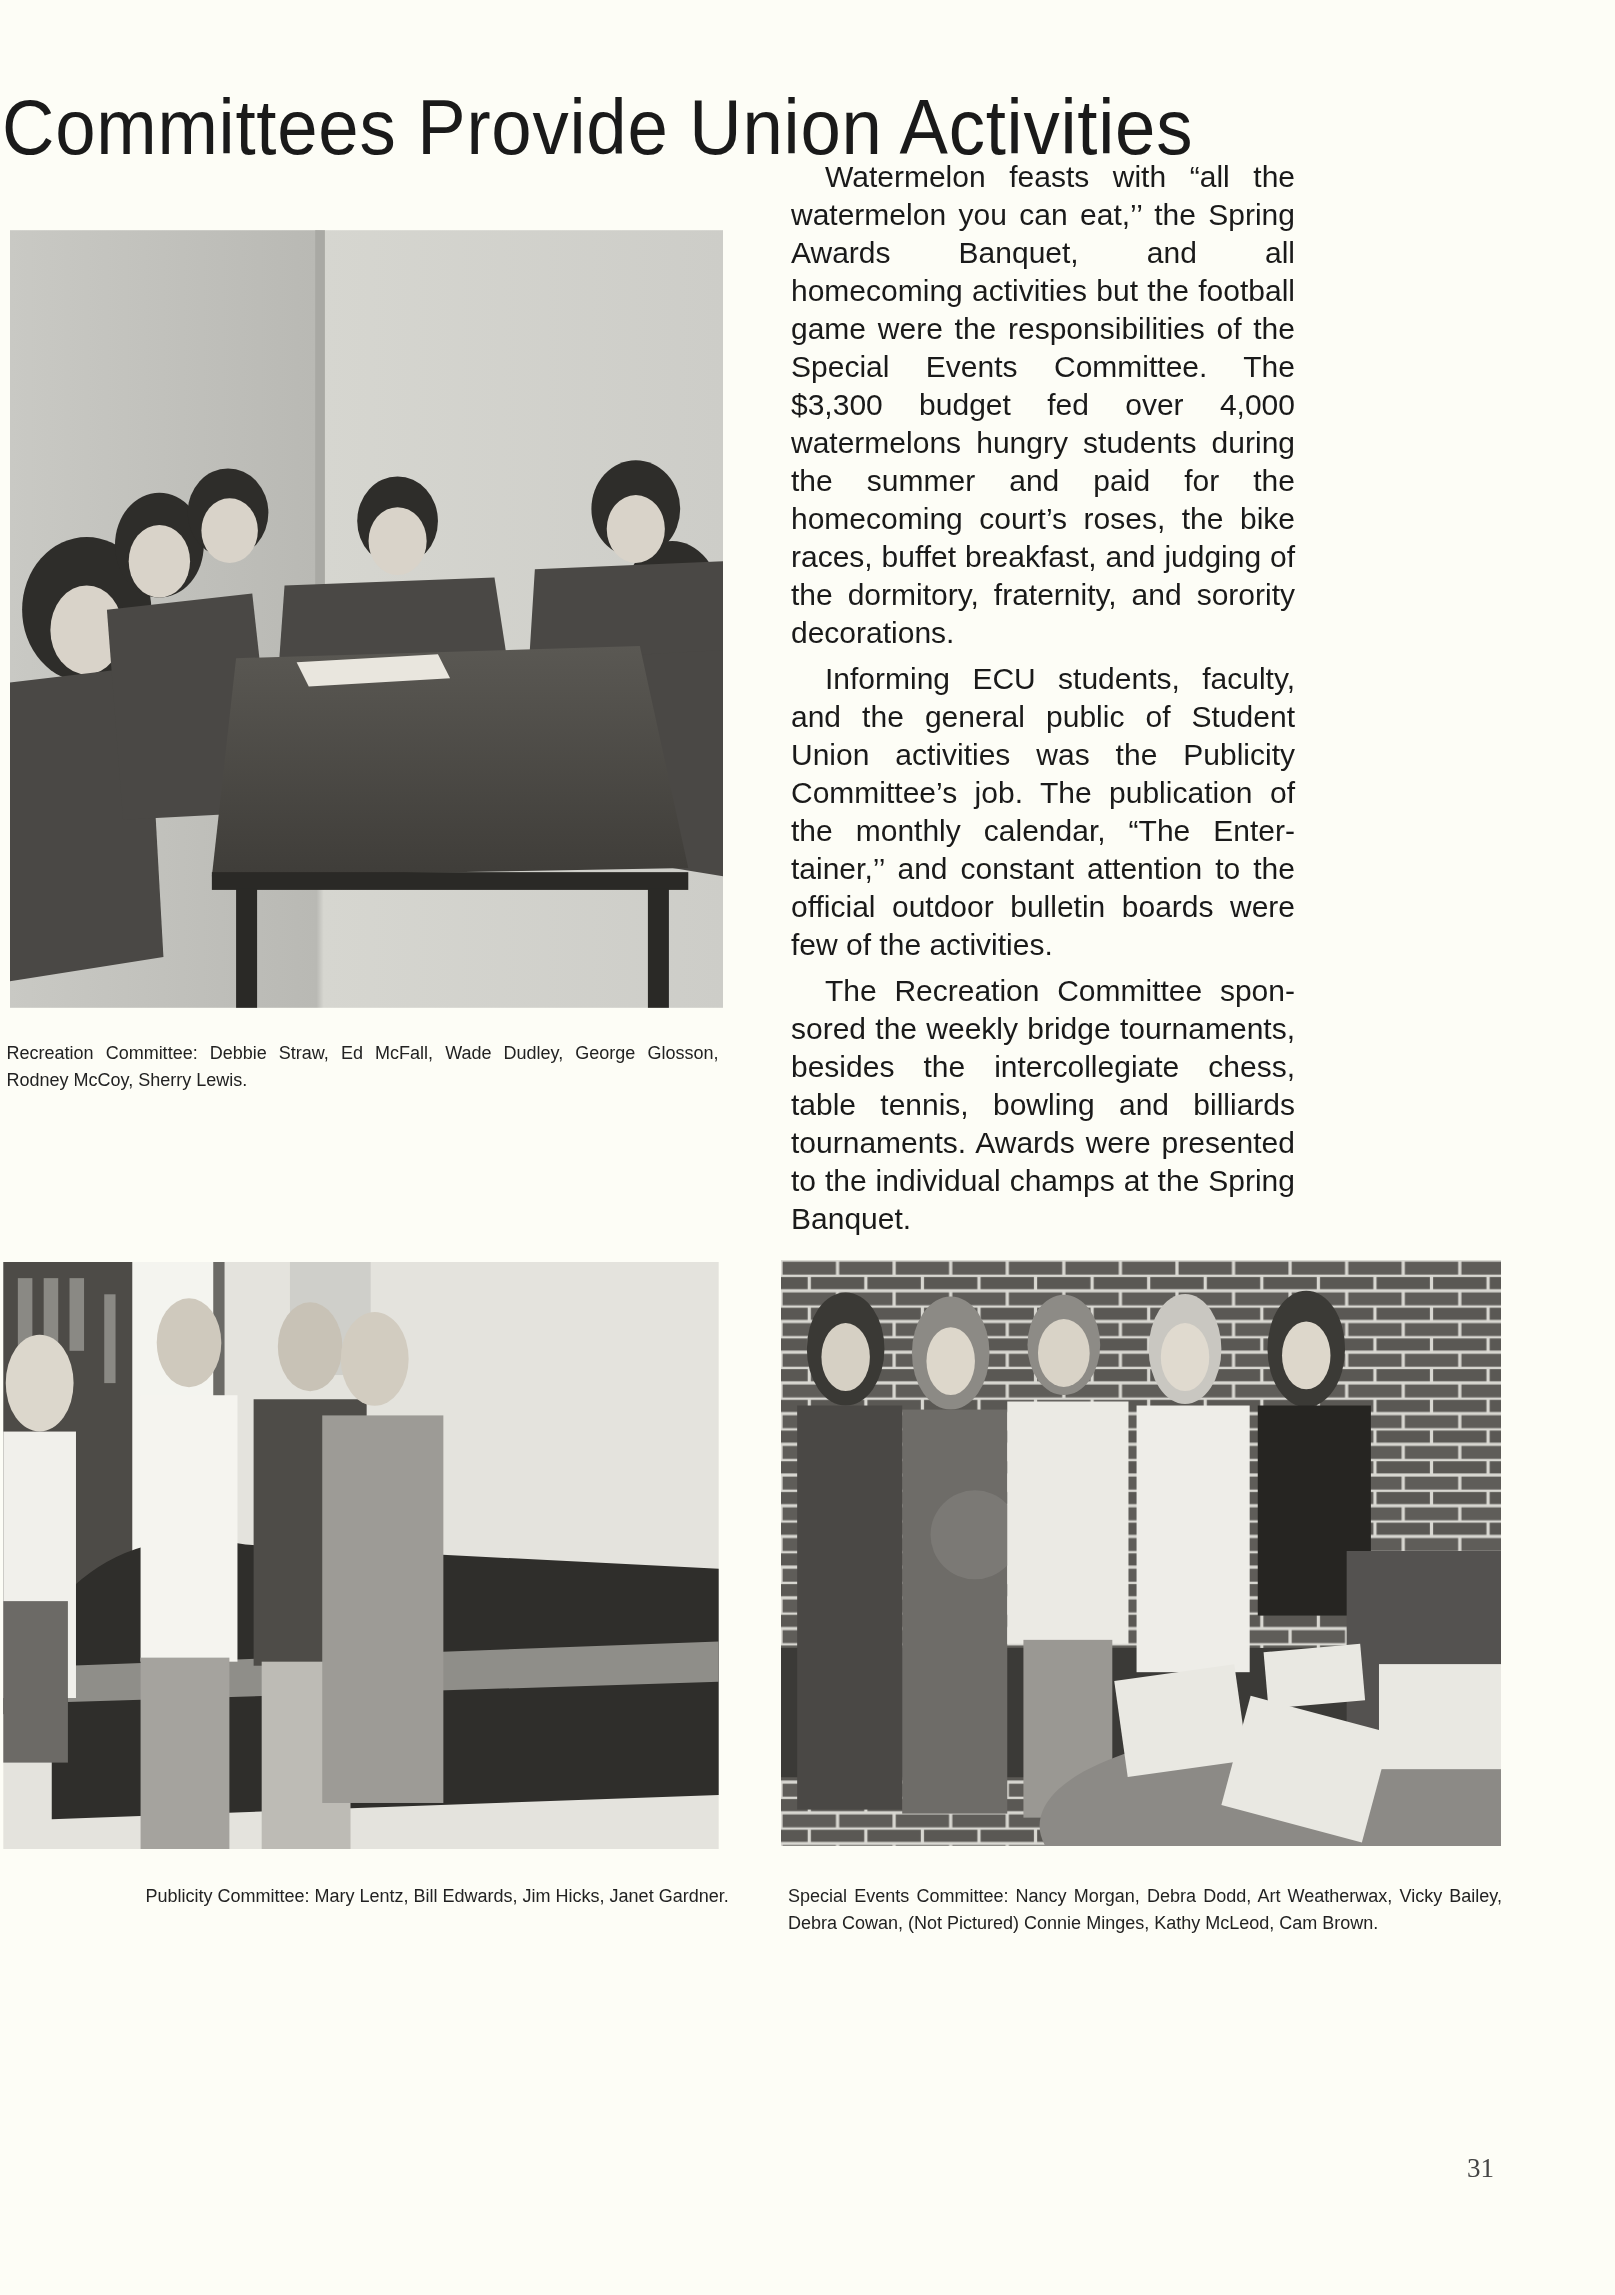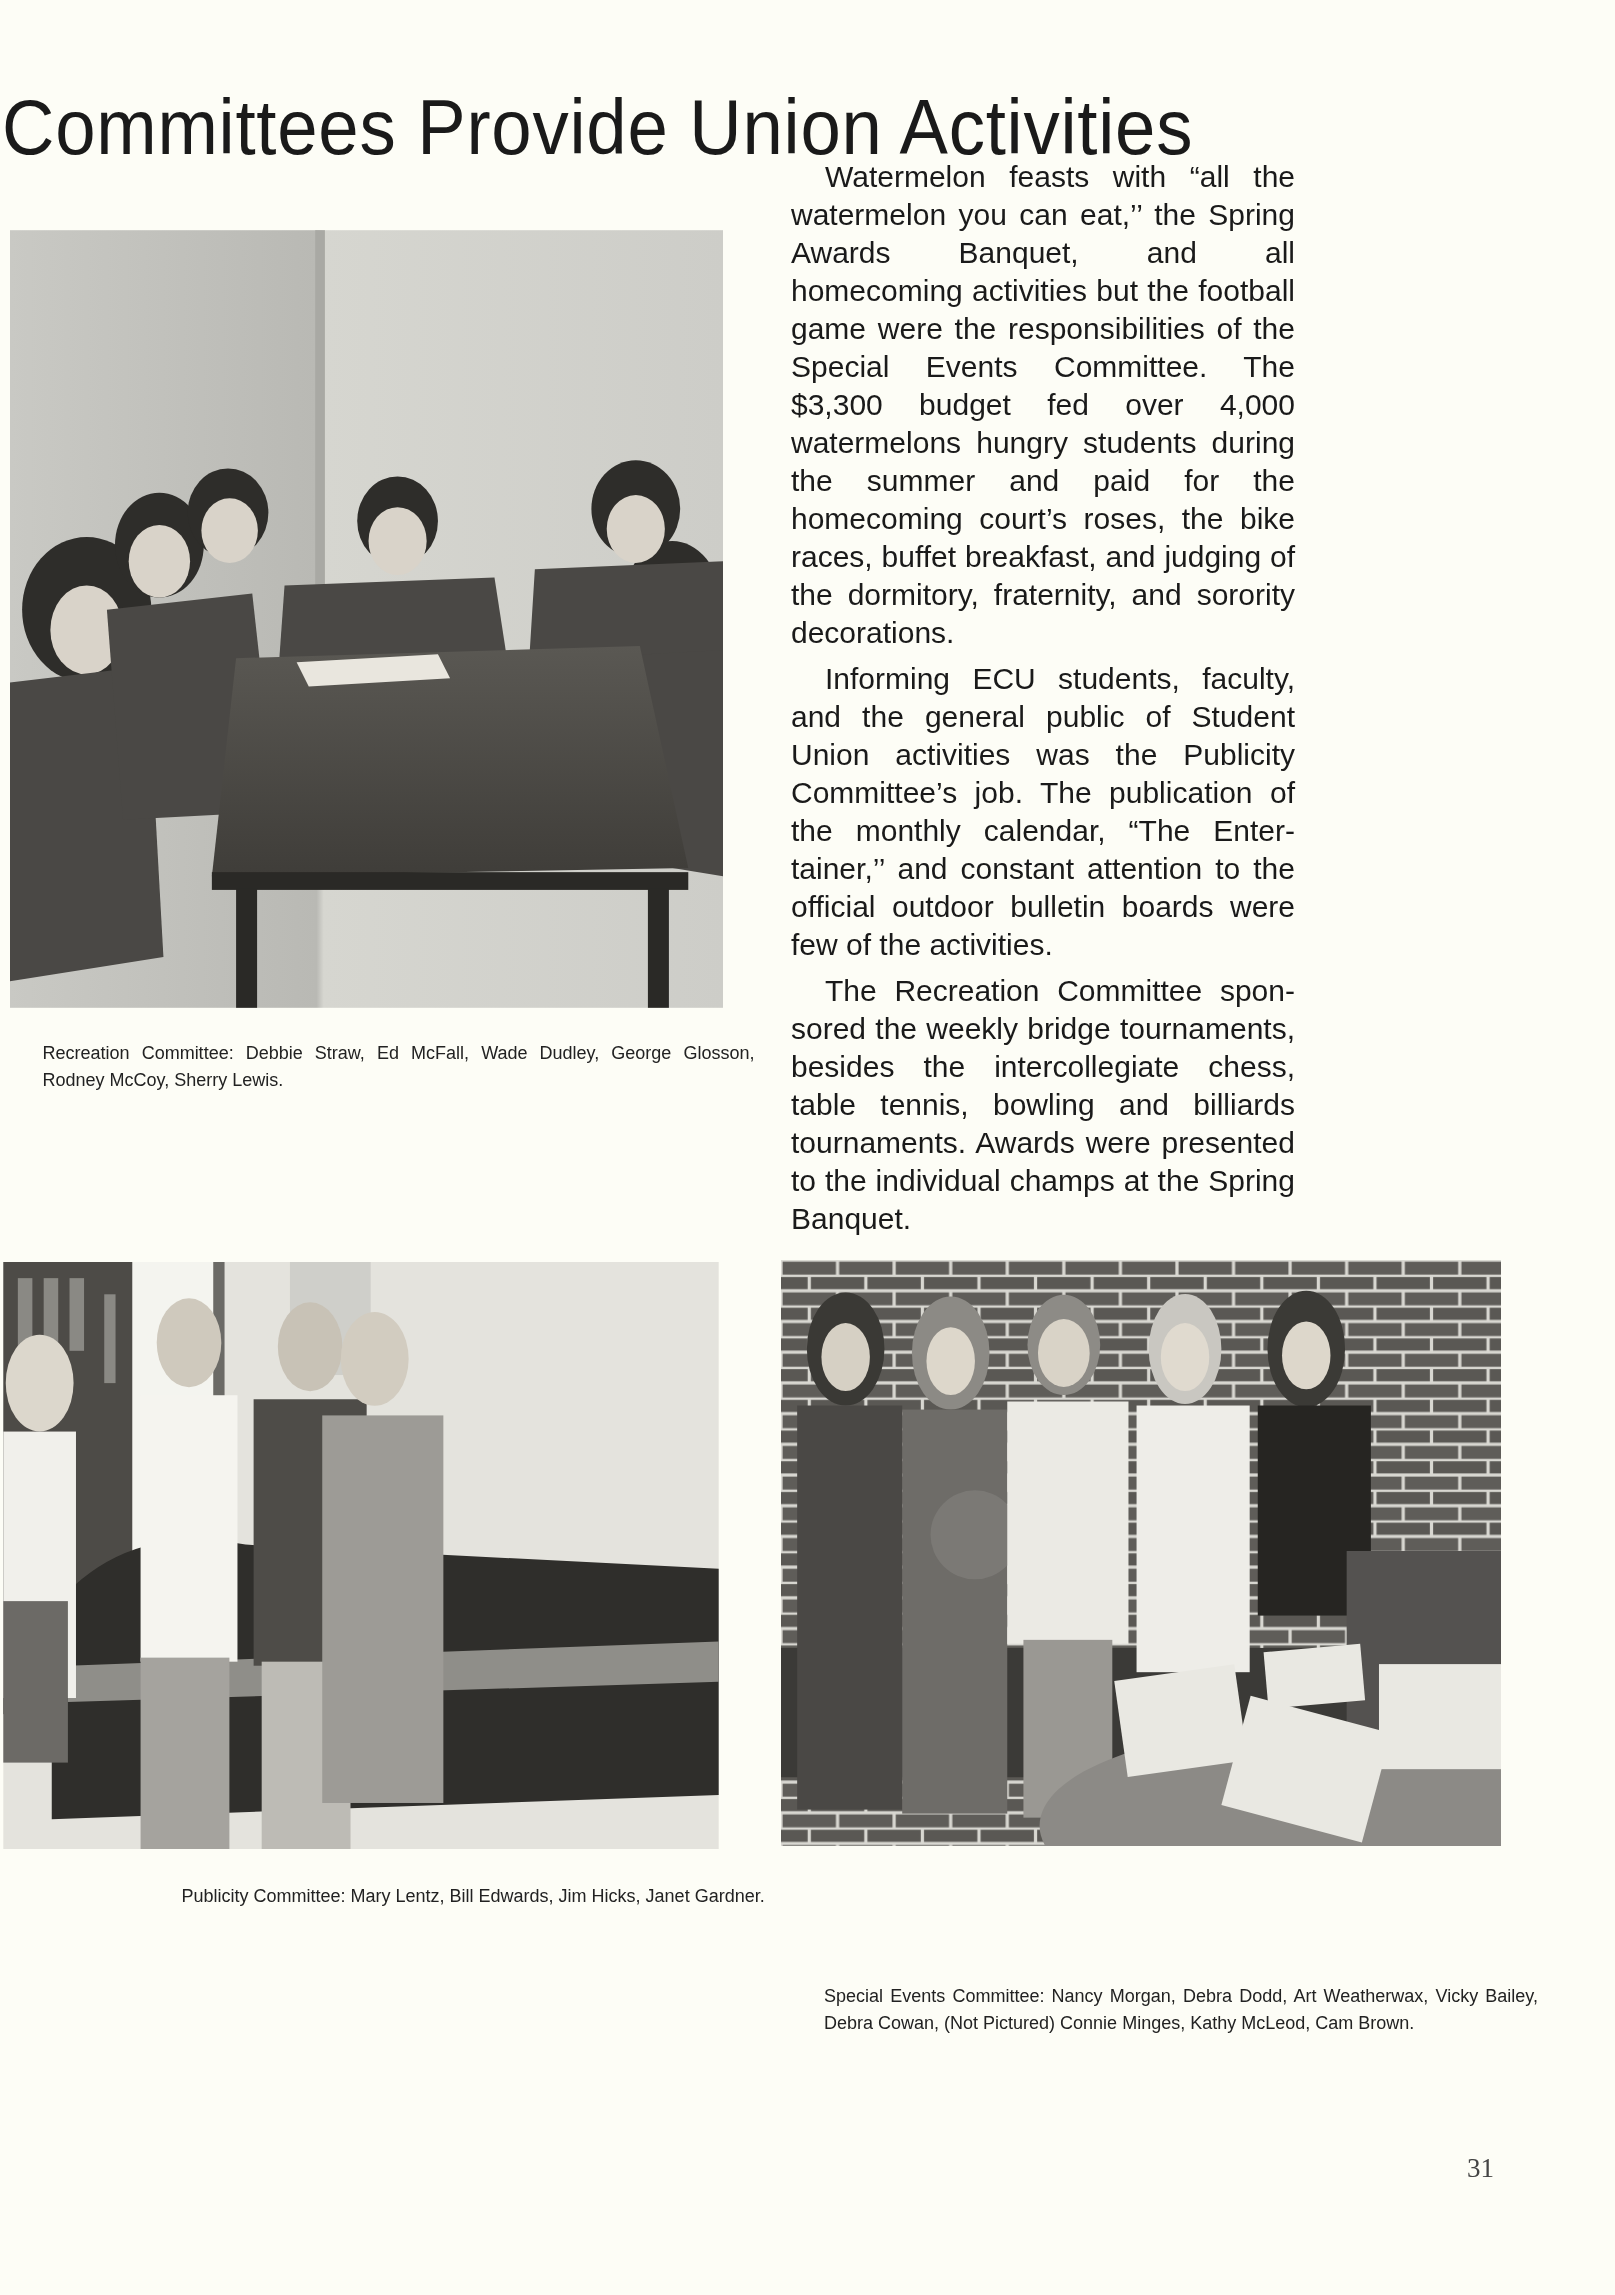--- a/index.html
+++ b/index.html
@@ -1,21 +1,21 @@
 <!DOCTYPE html>
 <html style="font-size:13px"><head>
 <meta charset="utf-8">
 <style>
   html,body{margin:0;padding:0;}
   body{width:1615px;height:2295px;background:#fdfdf6;position:relative;overflow:hidden;color:#1a1a1a;font-family:"Liberation Sans","DejaVu Sans",sans-serif;}
   .title{position:absolute;left:1.6px;top:36px;font-size:78px;font-weight:400;letter-spacing:0.8px;line-height:1;transform:scaleX(0.93);transform-origin:left top;white-space:nowrap;}
   .body-col{position:absolute;left:783px;top:150px;width:520px;font-size:30px;line-height:38px;text-align:justify;}
   .body-col p{margin:8px;text-indent:34px;}
   .photo{position:absolute;overflow:hidden;}
-  .caption{position:absolute;font-size:18px;line-height:27px;color:#222;text-align:justify;margin-left:36px;}
+  .caption{position:absolute;font-size:18px;line-height:27px;color:#222;text-align:justify;}
   .pagenum{position:absolute;left:1467px;top:2153px;font-family:"Liberation Serif","DejaVu Serif",serif;font-size:27px;color:#444;}
   svg{display:block;}
 </style>
 </head>
 <body>
 
 <h1 class="title">Committees Provide Union Activities</h1>
 
 <div class="photo" style="left:9.7px;top:230px;width:713px;height:778px;">
   <svg width="713" height="778" viewBox="0 0 883 963">
@@ -144,16 +144,16 @@
 
     <ellipse cx="640" cy="700" rx="320" ry="120" fill="#8c8a86"></ellipse>
     <g fill="#e9e8e2">
       <rect x="420" y="510" width="150" height="120" transform="rotate(-8 495 570)"></rect>
       <rect x="560" y="560" width="180" height="140" transform="rotate(15 650 630)"></rect>
       <rect x="740" y="500" width="151" height="130"></rect>
       <rect x="600" y="480" width="120" height="70" transform="rotate(-5 660 515)"></rect>
     </g>
   </svg>
 </div>
-<div class="caption" style="left:788px;top:1983px;width:714px;">Special Events Committee: Nancy Morgan, Debra Dodd, Art Weatherwax, Vicky Bailey, Debra Cowan, (Not Pictured) Connie Minges, Kathy McLeod, Cam Brown.</div>
+<div class="caption" style="left:788px;top:1883px;width:714px;">Special Events Committee: Nancy Morgan, Debra Dodd, Art Weatherwax, Vicky Bailey, Debra Cowan, (Not Pictured) Connie Minges, Kathy McLeod, Cam Brown.</div>
 
 <div class="pagenum">31</div>
 
 
 </body></html>

